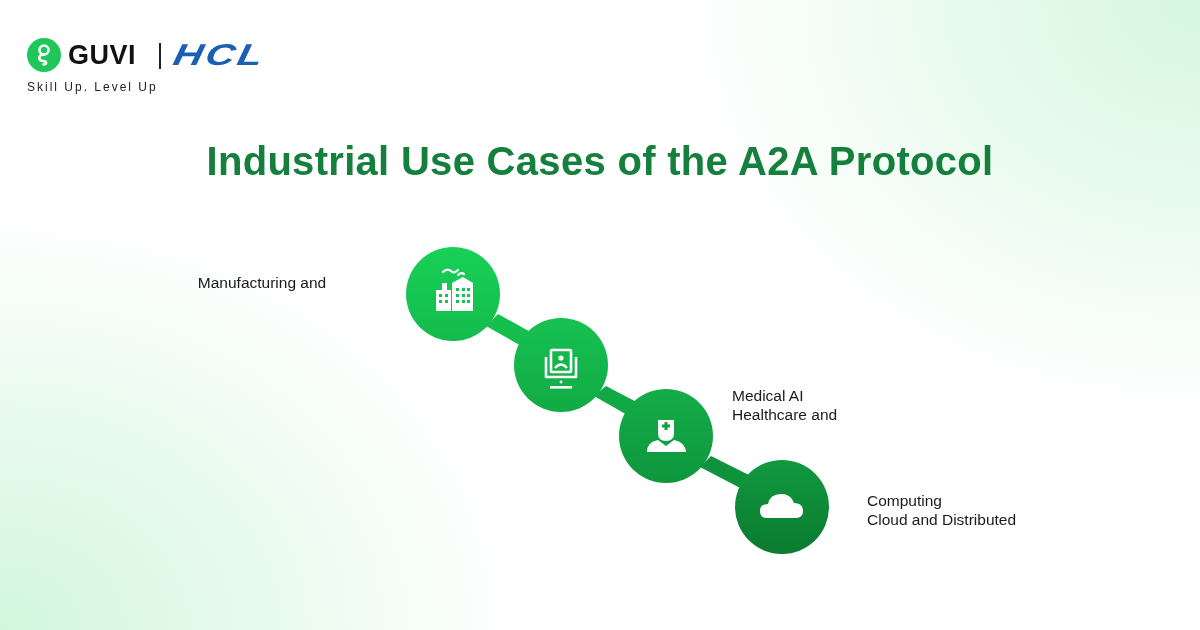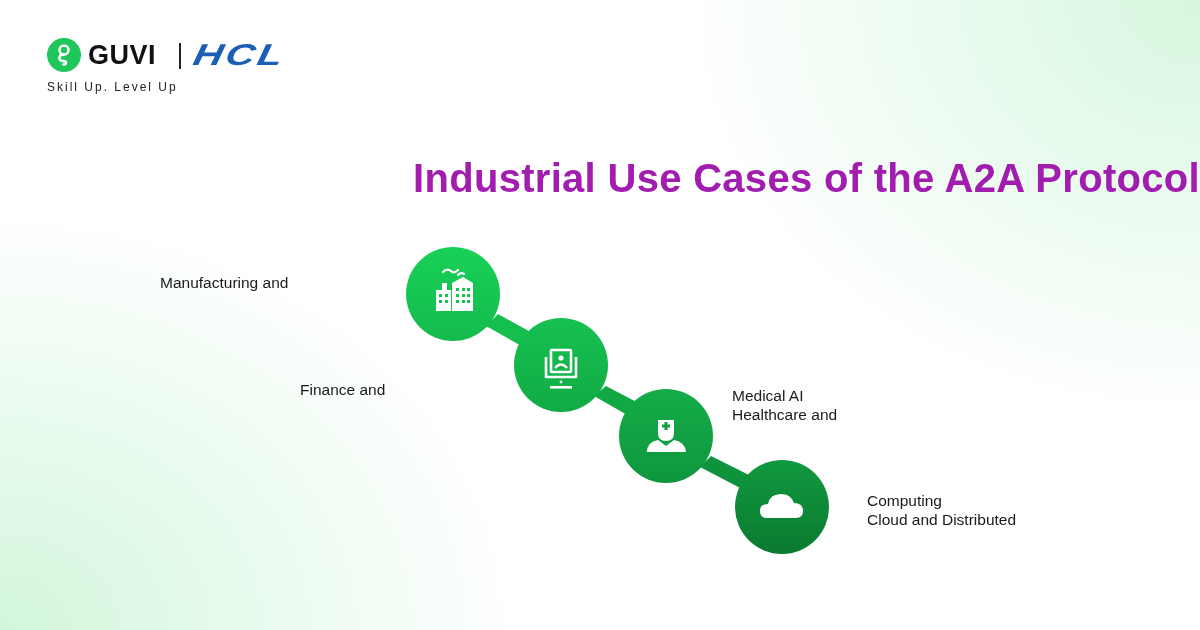--- a/index.html
+++ b/index.html
@@ -4,46 +4,46 @@
 <style>
   html, body { margin: 0; padding: 0; }
   body {
     width: 1200px; height: 630px; overflow: hidden; position: relative;
     font-family: "Liberation Sans", sans-serif;
     background:
       radial-gradient(ellipse 520px 420px at 1200px 0px, #d6f7df 0%, rgba(214,247,223,0.55) 45%, rgba(255,255,255,0) 100%),
       radial-gradient(ellipse 520px 420px at 0px 630px, #d2f6dc 0%, rgba(210,246,220,0.55) 45%, rgba(255,255,255,0) 100%),
       #ffffff;
   }
-  .logo { position: absolute; left: 47px; top: 38px; width: 290px; height: 56px; }
+  .logo { position: absolute; left: 27px; top: 38px; width: 290px; height: 56px; }
   .logo-mark {
     position: absolute; left: 0; top: 0; width: 34px; height: 34px; border-radius: 50%;
     background: #1fc75a; display: flex; align-items: center; justify-content: center;
   }
   .logo-guvi {
     position: absolute; left: 41px; top: 1px; font-size: 27px; font-weight: bold; color: #111;
     letter-spacing: 0.5px; line-height: 32px;
   }
   .logo-sep { position: absolute; left: 132px; top: 5px; width: 2px; height: 26px; background: #222; }
   .logo-hcl {
     position: absolute; left: 147px; top: 0px; font-size: 30px; font-weight: bold; font-style: italic;
     color: #1a5fb4; line-height: 34px; letter-spacing: 2px; transform: skewX(-12deg) scaleX(1.35); transform-origin: left center;
   }
   .logo-tag {
     position: absolute; left: 0; top: 42px; font-size: 12px; color: #222; letter-spacing: 2px;
   }
   .title {
-    position: absolute; left: 0; width: 1200px; top: 156px; text-align: right;
-    font-size: 40px; font-weight: bold; color: #a21caf; letter-spacing: 0.3px;
+    position: absolute; left: 0; width: 1200px; top: 139px; text-align: center;
+    font-size: 40px; font-weight: bold; color: #15803d; letter-spacing: 0.3px;
   }
   .diagram { position: absolute; left: 0; top: 0; width: 1200px; height: 630px; }
   .label {
     position: absolute; font-size: 15.5px; line-height: 19px; color: #1a1a1a;
   }
-  .label.right { text-align: left; }
+  .label.right { text-align: center; }
   .label.left { text-align: left; }
 </style>
 </head>
 <body>
 
 <div class="logo">
   <div class="logo-mark">
     <svg width="20" height="24" viewBox="0 0 20 24">
       <circle cx="10" cy="7" r="4.5" fill="none" stroke="#fff" stroke-width="2.6"></circle>
       <path d="M10 11.5 C4 11.5 4 18 9 18 C13 18 13 21.5 9.5 21.5" fill="none" stroke="#fff" stroke-width="2.6" stroke-linecap="round"></path>
@@ -134,21 +134,20 @@
     <g fill="#fff">
       <path d="M767 518 Q760 518 760 511 Q760 504 768 504 Q770 494 781 494 Q791 494 794 503 Q803 503 803 511 Q803 518 796 518 Z"></path>
     </g>
   </g>
 </svg>
 
 <div class="label right" style="left:160px; top:273px; width:204px;">
   <div>Manufacturing and</div>
 </div>
 <div class="label right" style="left:300px; top:380px; width:185px;">
-  <div>Finance and</div>
 </div>
 <div class="label left" style="left:732px; top:386px; width:200px;">
   <div>Medical AI</div>
   <div>Healthcare and</div>
 </div>
 <div class="label left" style="left:867px; top:491px; width:220px;">
   <div>Computing</div>
   <div>Cloud and Distributed</div>
 </div>
 

